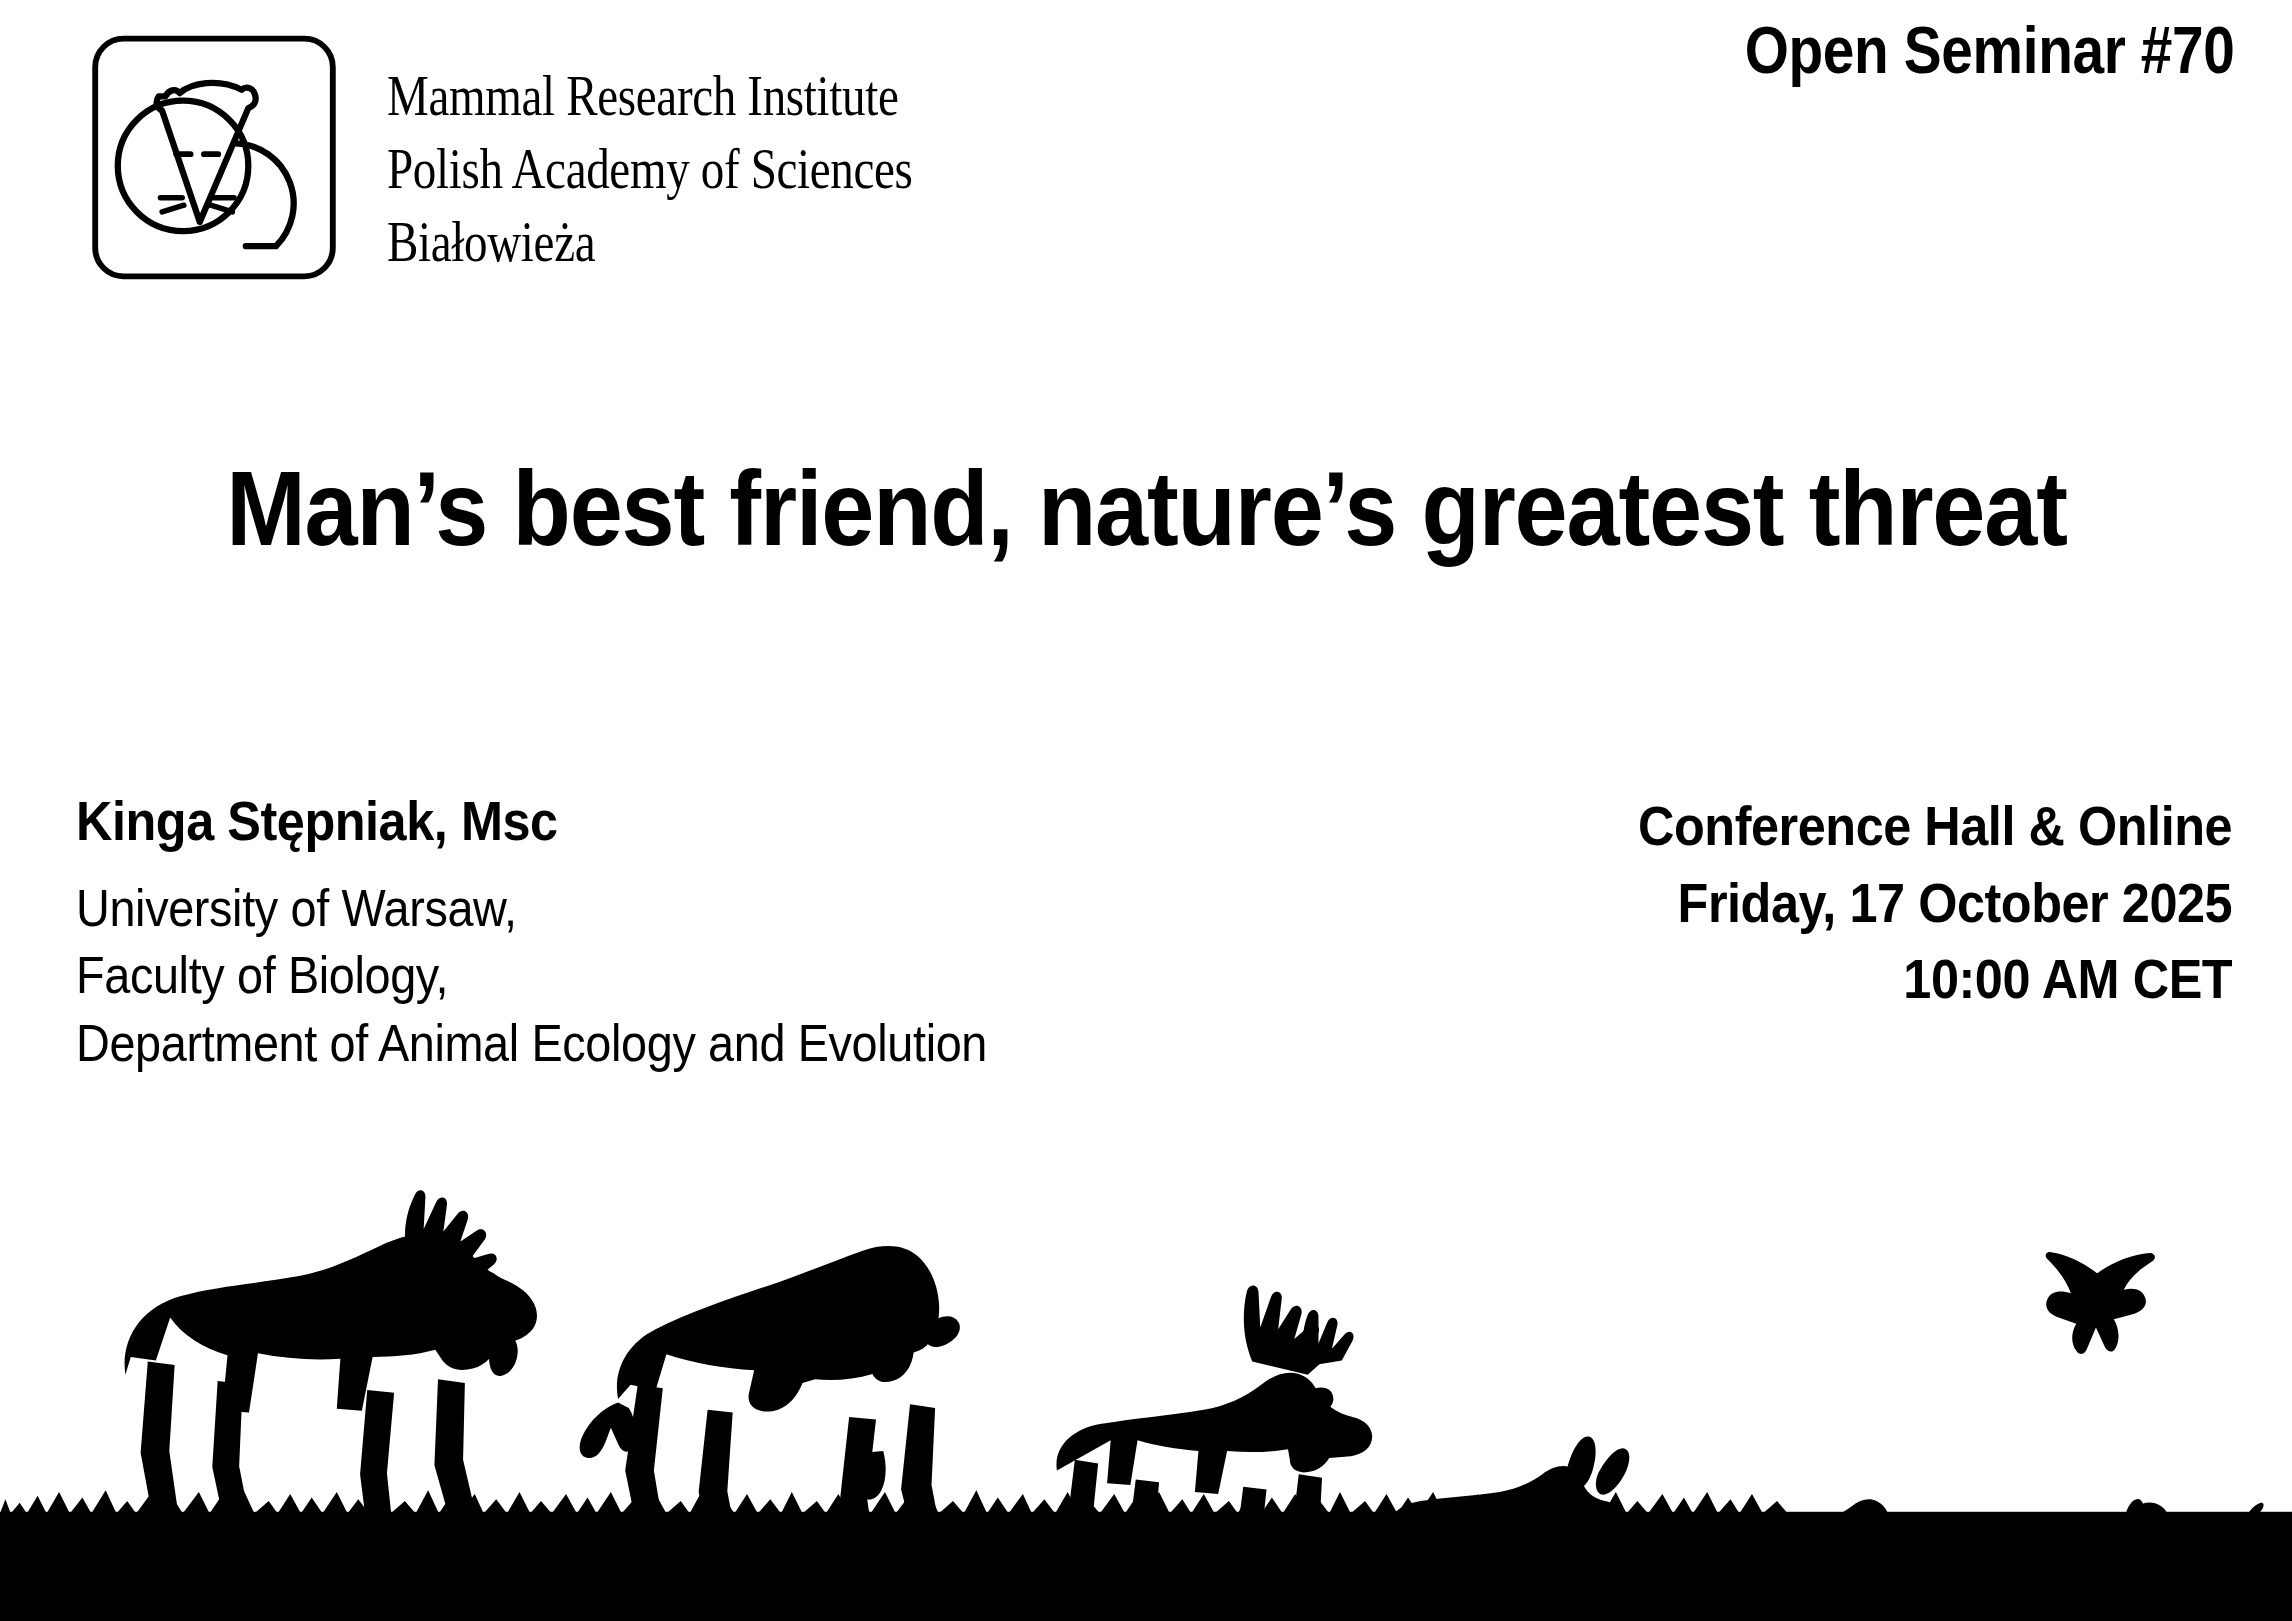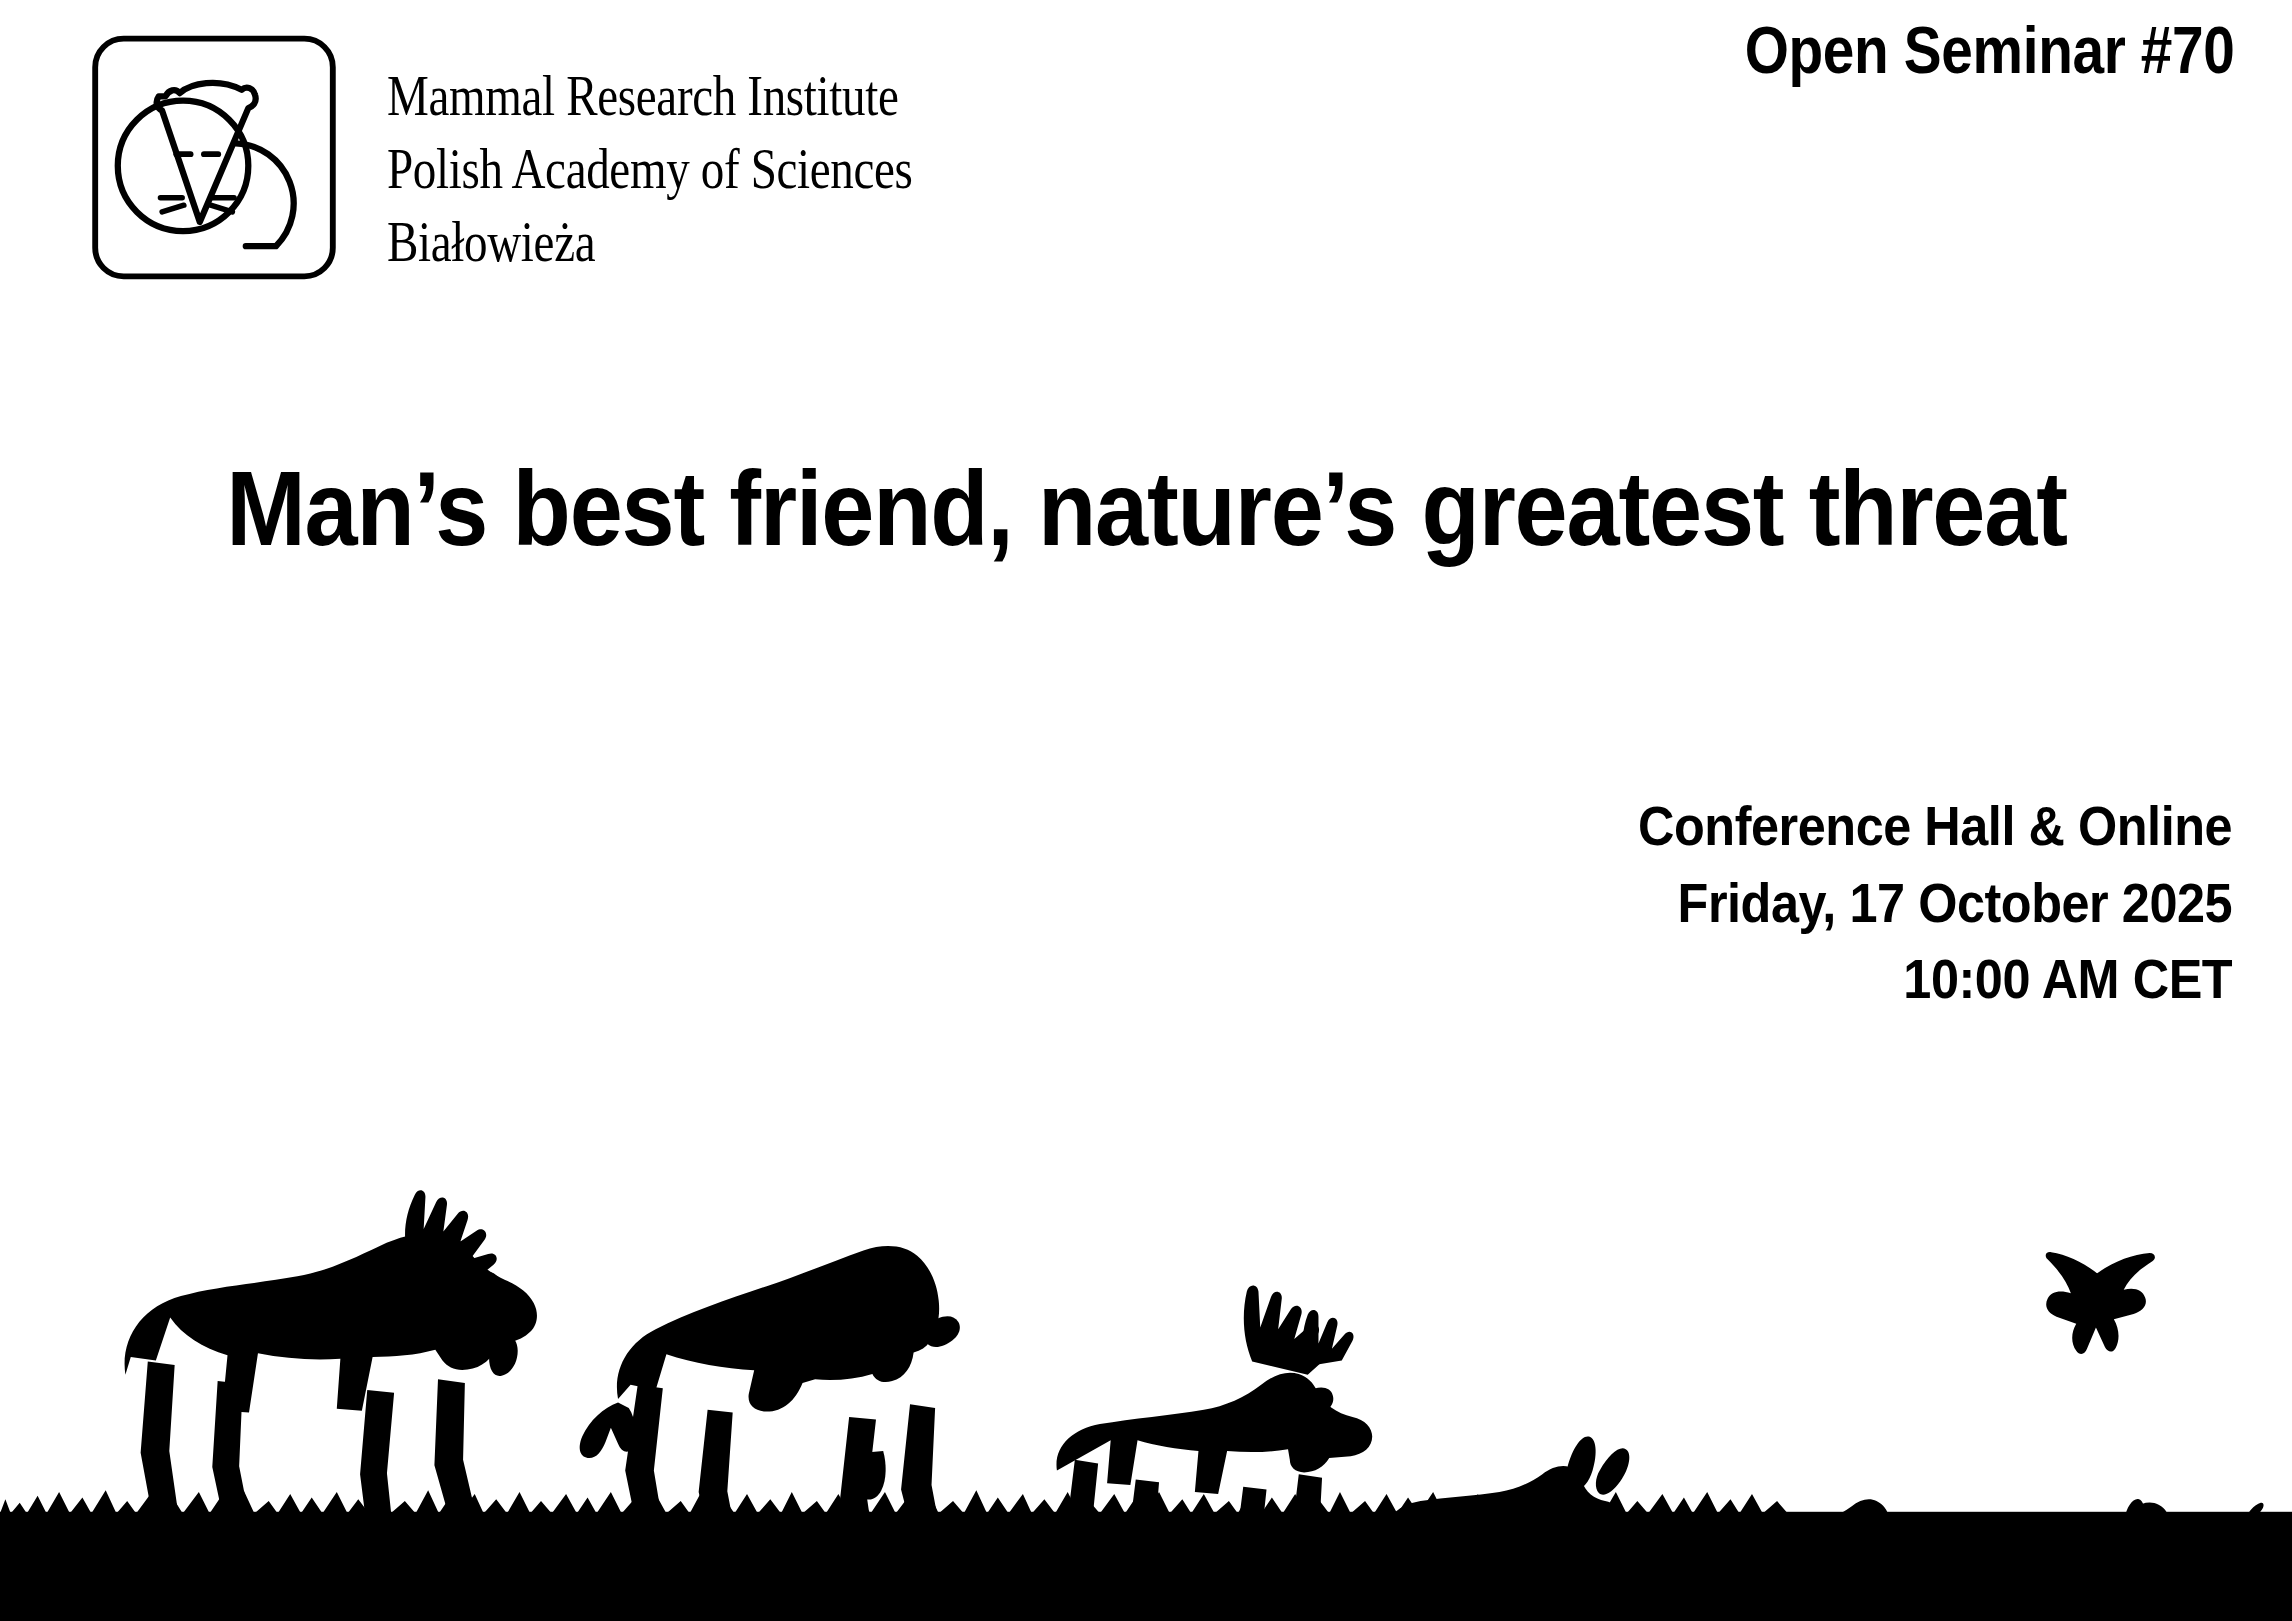--- a/index.html
+++ b/index.html
@@ -171,20 +171,28 @@
       </div>
     </div>
 
     <div class="seminar-no">Open Seminar #70</div>
   </div>
 
   <div class="title">Man’s best friend, nature’s greatest threat</div>
 
   <div class="info">
 
+    <div class="speaker">
+      <div class="speaker-name">Kinga Stępniak, Msc</div>
+      <div class="speaker-affil">
+        <div>University of Warsaw,</div>
+        <div>Faculty of Biology,</div>
+        <div>Department of Animal Ecology and Evolution</div>
+      </div>
+    </div>
 
     <div class="event">
       <div>Conference Hall &amp; Online</div>
       <div>Friday, 17 October 2025</div>
       <div>10:00 AM CET</div>
     </div>
   </div>
 
   <div class="scene">
     <svg viewBox="0 0 2560 620" xmlns="http://www.w3.org/2000/svg" preserveAspectRatio="none">

